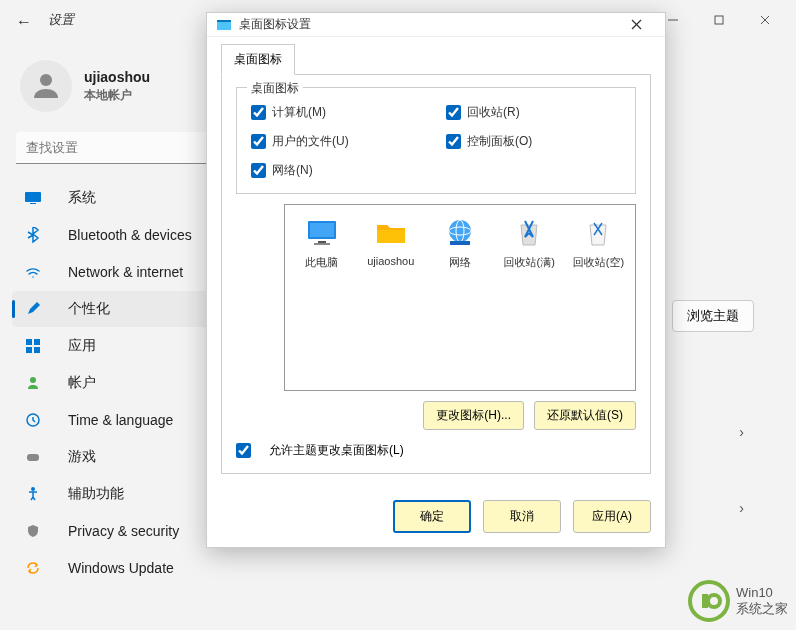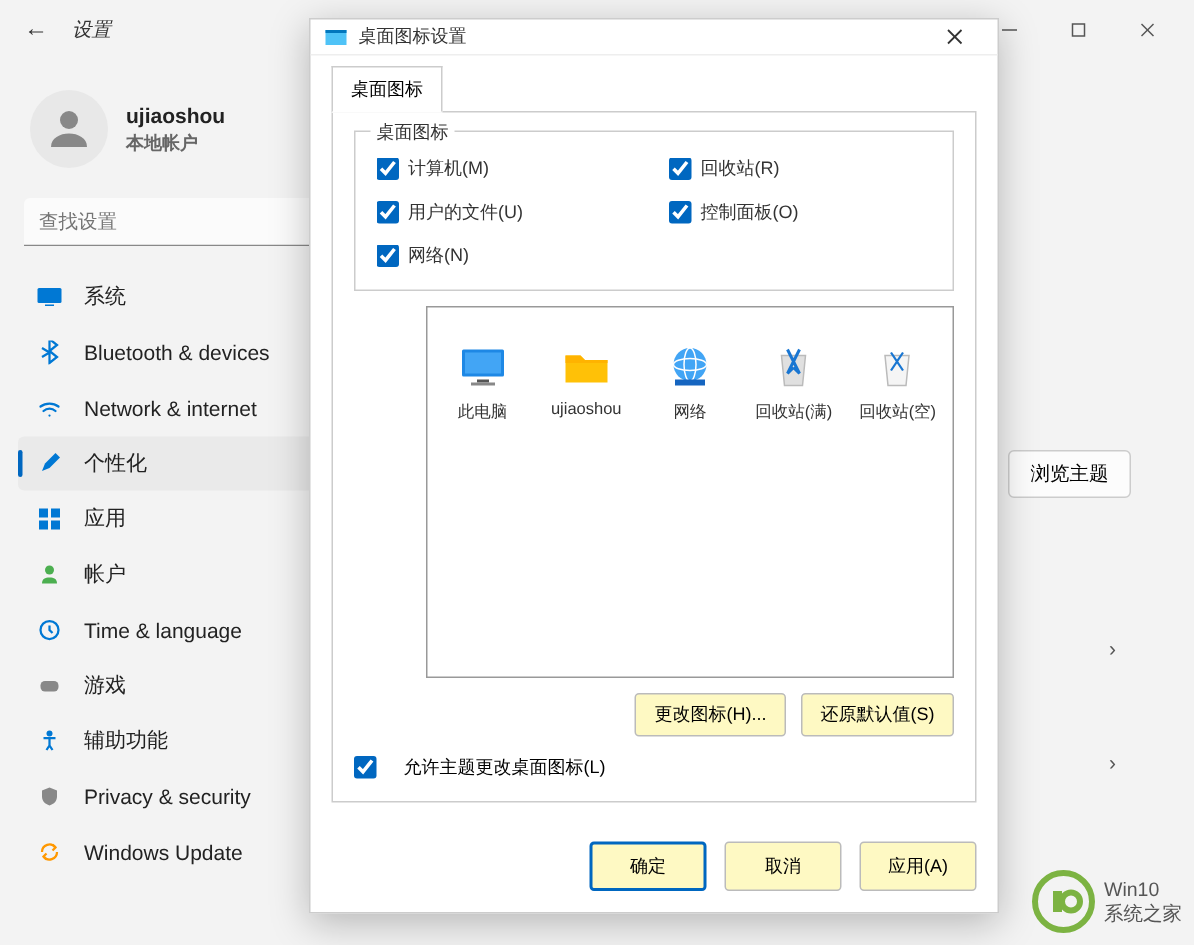--- a/index.html
+++ b/index.html
@@ -18,21 +18,21 @@
     
     .sidebar { width: 290px; padding: 12px 12px; }
     .user-block { display: flex; align-items: center; gap: 12px; padding: 8px 8px 16px 8px; }
     .avatar { width: 52px; height: 52px; border-radius: 50%; background: #e8e8e8; display: flex; align-items: center; justify-content: center; }
     .avatar svg { width: 36px; height: 36px; }
     .user-info .username { font-size: 14px; font-weight: 600; color: #222; }
     .user-info .account-type { font-size: 12px; color: #666; margin-top: 2px; font-weight: bold; }
     .search-box { margin: 4px 4px 16px 4px; }
     .search-box input { width: 100%; height: 32px; border: none; border-bottom: 1px solid #888; background: #fbfbfb; padding: 0 10px; font-size: 13px; outline: none; border-radius: 4px 4px 0 0; }
     .nav-list { list-style: none; }
-    .nav-item { display: flex; align-items: center; gap: 14px; padding: 9px 12px; border-radius: 4px; font-size: 14px; color: #222; cursor: pointer; margin-bottom: 1px; position: relative; }
+    .nav-item { display: flex; align-items: center; gap: 26px; padding: 9px 12px; border-radius: 4px; font-size: 14px; color: #222; cursor: pointer; margin-bottom: 1px; position: relative; }
     .nav-item.active { background: #eaeaea; }
     .nav-item.active::before { content: ""; position: absolute; left: 0; top: 9px; bottom: 9px; width: 3px; background: #0067c0; border-radius: 2px; }
     .nav-icon { width: 18px; height: 18px; display: flex; align-items: center; justify-content: center; }
     
     
     .content { flex: 1; padding: 20px 24px; position: relative; }
     .browse-theme-btn { position: absolute; right: 42px; top: 260px; padding: 6px 14px; border: 1px solid #ccc; background: #fcfcfc; border-radius: 4px; font-size: 13px; cursor: pointer; font-family: Liberation Mono, monospace; }
     .expander-row { position: absolute; right: 40px; display: flex; align-items: center; justify-content: flex-end; padding: 0 12px; height: 40px; }
     .expander-row.row1 { top: 372px; }
     .expander-row.row2 { top: 448px; }
@@ -48,21 +48,21 @@
     .tab-strip { display: flex; }
     .tab { padding: 6px 12px; font-size: 12px; border: 1px solid #ccc; border-bottom: 1px solid #fff; background: #fff; position: relative; top: 1px; z-index: 2; }
     .tab-content { border: 1px solid #ccc; padding: 12px 14px 14px 14px; }
     
     .fieldset { border: 1px solid #ccc; padding: 10px 14px 14px 14px; margin-bottom: 10px; position: relative; }
     .fieldset .legend { position: absolute; top: -8px; left: 10px; background: #fff; padding: 0 4px; font-size: 12px; color: #333; }
     .check-grid { display: grid; grid-template-columns: 1fr 1fr; row-gap: 12px; column-gap: 20px; margin-top: 6px; }
     .chk { display: flex; align-items: center; gap: 6px; font-size: 12px; color: #333; }
     .chk input { width: 15px; height: 15px; accent-color: #0067c0; }
     
-    .icon-preview { border: 1px solid #999; height: 248px; padding: 22px 6px; display: flex; gap: 8px; align-items: flex-start; margin-left: 48px; }
+    .icon-preview { border: 1px solid #999; height: 187px; padding: 10px 6px; display: flex; gap: 8px; align-items: flex-start; margin-left: 48px; }
     .icon-item { width: 74px; display: flex; flex-direction: column; align-items: center; gap: 4px; cursor: pointer; }
     .icon-item .big-icon { width: 36px; height: 36px; display: flex; align-items: center; justify-content: center; }
     .icon-item .label { font-size: 11px; color: #333; text-align: center; }
     
     .icon-buttons { display: flex; justify-content: flex-end; gap: 10px; margin-top: 10px; }
     .btn { padding: 5px 12px; border: 1px solid #bbb; background: #fef9c3; border-radius: 3px; font-size: 12px; cursor: pointer; min-width: 80px; }
     
     .allow-theme { display: flex; align-items: center; gap: 18px; font-size: 12px; margin-top: 12px; }
     .allow-theme input { width: 15px; height: 15px; accent-color: #0067c0; }
     

